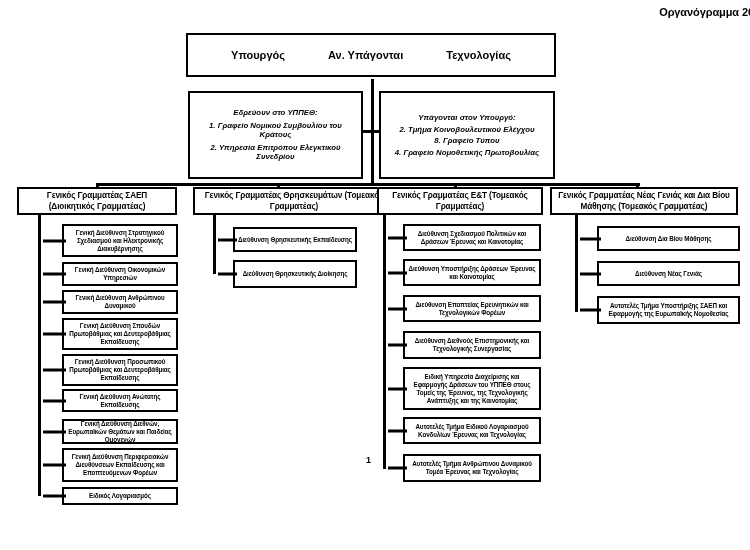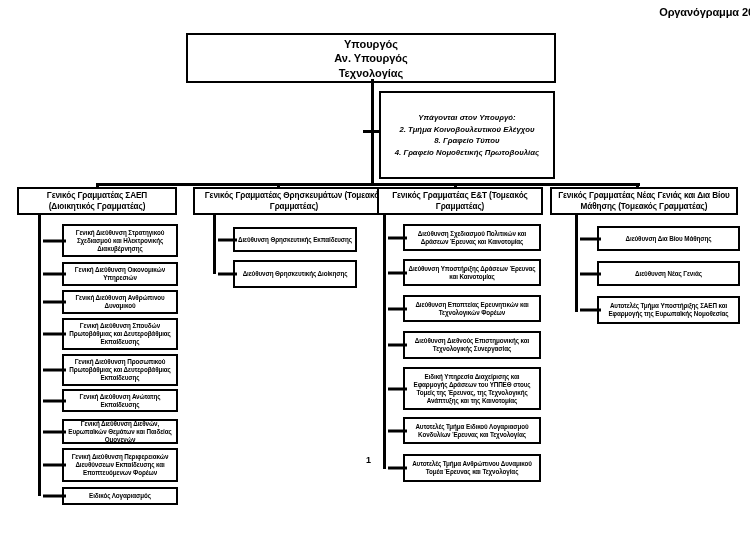--- a/index.html
+++ b/index.html
@@ -7,22 +7,22 @@
        font-family:"Liberation Sans","DejaVu Sans",sans-serif;color:#000;}
   .canvas{position:relative;width:750px;height:550px;background:#fff;}
 
   .title{position:absolute;left:16px;width:750px;text-align:right;
          font-weight:bold;font-size:11px;letter-spacing:-0.1px;}
   .title.l1{top:6px;}
   .title.l2{top:19px;}
 
   .box{position:absolute;border:2px solid #000;background:#fff;box-sizing:border-box;}
 
-  .minister{left:186px;top:33px;width:370px;height:50px;
-            display:flex;flex-direction:column;justify-content:space-evenly;align-items:center;
+  .minister{left:186px;top:33px;width:370px;height:44px;
+            display:flex;flex-direction:row;justify-content:space-evenly;align-items:center;
             font-weight:bold;font-size:11px;line-height:12px;text-align:right;}
 
   .info{display:flex;flex-direction:column;justify-content:center;align-items:center;
         text-align:center;font-style:italic;font-weight:bold;
         font-size:7.8px;line-height:9.5px;padding:2px 11px;gap:3px;}
   .info-left{left:188px;top:91px;width:175px;height:88px;}
   .info-right{left:379px;top:91px;width:176px;height:88px;gap:2px;}
 
   .sec{position:absolute;top:187px;height:28px;border:2px solid #000;background:#fff;
        box-sizing:border-box;display:flex;align-items:center;justify-content:center;
@@ -50,27 +50,32 @@
 </style>
 </head>
 <body>
 
 <div class="canvas">
 
   <div class="title l1">Οργανόγραμμα 2017</div>
 
   <div class="box minister">
     <div>Υπουργός</div>
-    <div>Αν. Υπουργός</div>
+    <div>Αν. Υπάγονται</div>
     <div>Τεχνολογίας</div>
   </div>
 
   <div class="line" style="left:371px;top:79px;width:3px;height:106px;"></div>
   <div class="line" style="left:363px;top:130px;width:16px;height:3px;"></div>
 
+  <div class="box info info-left">
+    <div>Εδρεύουν στο ΥΠΠΕΘ:</div>
+    <div>1. Γραφείο Νομικού Συμβουλίου του Κράτους</div>
+    <div>2. Υπηρεσία Επιτρόπου Ελεγκτικού Συνεδρίου</div>
+  </div>
 
   <div class="box info info-right">
     <div>Υπάγονται στον Υπουργό:</div>
     <div>2. Τμήμα Κοινοβουλευτικού Ελέγχου</div>
     <div>8. Γραφείο Τύπου</div>
     <div>4. Γραφείο Νομοθετικής Πρωτοβουλίας</div>
   </div>
 
   <div class="line" style="left:97px;top:183px;width:543px;height:3px;"></div>
   <div class="line" style="left:96px;top:183px;width:3px;height:7px;"></div>

